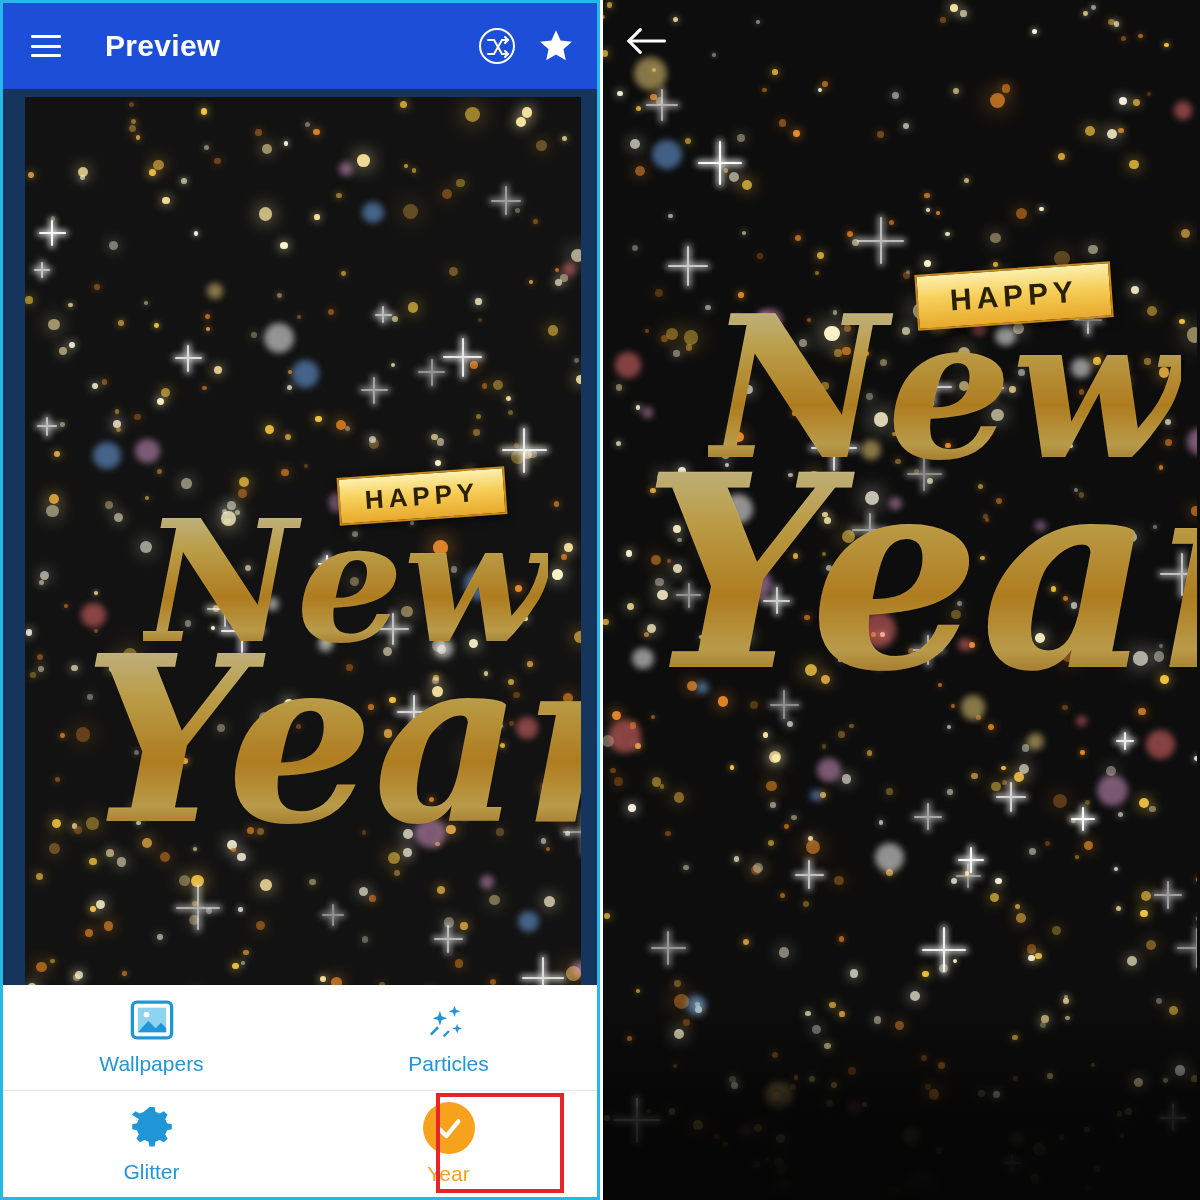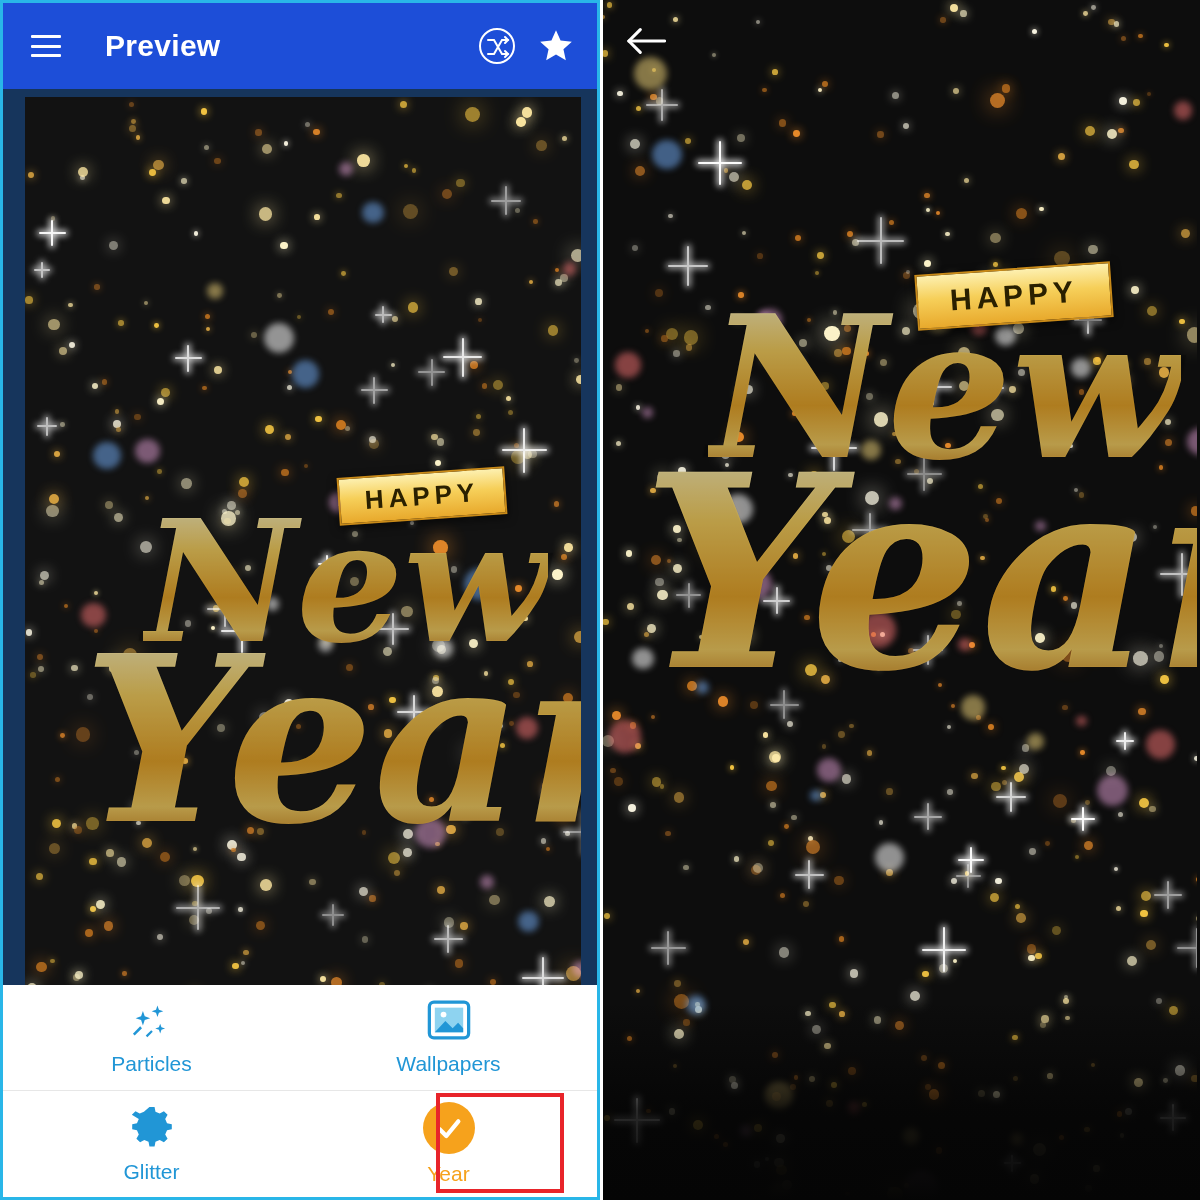--- a/index.html
+++ b/index.html
@@ -669,40 +669,40 @@
 
       <div class="script" style="left:118px; top:410px; font-size:168px;">New</div>
       <div class="script" style="left:58px; top:540px; font-size:230px;">Year</div>
     </div>
 
 
     <div class="bottom-menu">
       <div class="menu-row top">
         <div class="menu-cell">
           <span>
+            <svg width="44" height="40" viewBox="0 0 24 22" fill="none" stroke="#2196d6" stroke-width="1.8">
+              <rect x="1.2" y="1.2" width="21.6" height="19.6" rx="2.5"></rect>
+              <rect x="4.2" y="4.2" width="15.6" height="13.6" fill="#8ed3f0" stroke="none"></rect>
+              <circle cx="9" cy="8" r="1.6" fill="#ffffff" stroke="none"></circle>
+              <path d="M4.2 17.8 L10 11.5 L14 15.5 L17 12.5 L19.8 15.6 L19.8 17.8 Z" fill="#2196d6" stroke="none"></path>
+            </svg>
+          </span>
+          <span class="cap">Wallpapers</span>
+        </div>
+        <div class="menu-cell">
+          <span>
             <svg width="46" height="40" viewBox="0 0 24 22" fill="#2196d6">
               <path d="M7 6 L8 9 L11 10 L8 11 L7 14 L6 11 L3 10 L6 9 Z"></path>
               <path d="M15 3 L15.8 5.4 L18.2 6.2 L15.8 7 L15 9.4 L14.2 7 L11.8 6.2 L14.2 5.4 Z"></path>
               <path d="M16.5 13 L17.2 15 L19.2 15.7 L17.2 16.4 L16.5 18.4 L15.8 16.4 L13.8 15.7 L15.8 15 Z"></path>
               <path d="M2 19 L6 15" stroke="#2196d6" stroke-width="1.4"></path>
               <path d="M9 20 L12 17" stroke="#2196d6" stroke-width="1.2"></path>
             </svg>
           </span>
           <span class="cap">Particles</span>
-        </div>
-        <div class="menu-cell">
-          <span>
-            <svg width="44" height="40" viewBox="0 0 24 22" fill="none" stroke="#2196d6" stroke-width="1.8">
-              <rect x="1.2" y="1.2" width="21.6" height="19.6" rx="2.5"></rect>
-              <rect x="4.2" y="4.2" width="15.6" height="13.6" fill="#8ed3f0" stroke="none"></rect>
-              <circle cx="9" cy="8" r="1.6" fill="#ffffff" stroke="none"></circle>
-              <path d="M4.2 17.8 L10 11.5 L14 15.5 L17 12.5 L19.8 15.6 L19.8 17.8 Z" fill="#2196d6" stroke="none"></path>
-            </svg>
-          </span>
-          <span class="cap">Wallpapers</span>
         </div>
       </div>
       <div class="menu-row">
         <div class="menu-cell">
           <span>
             <svg width="44" height="44" viewBox="0 0 24 24" fill="#2196d6">
               <path d="M12 8.2a3.8 3.8 0 100 7.6 3.8 3.8 0 000-7.6zm0 2.3a1.5 1.5 0 110 3 1.5 1.5 0 010-3z"></path>
               <path d="M10.6 1.6h2.8l.5 2.6 2.3 1 2.3-1.3 2 2-1.3 2.3 1 2.3 2.6.5v2.8l-2.6.5-1 2.3 1.3 2.3-2 2-2.3-1.3-2.3 1-.5 2.6h-2.8l-.5-2.6-2.3-1-2.3 1.3-2-2 1.3-2.3-1-2.3-2.6-.5v-2.8l2.6-.5 1-2.3L1 5.9l2-2 2.3 1.3 2.3-1z"></path>
             </svg>
           </span>

